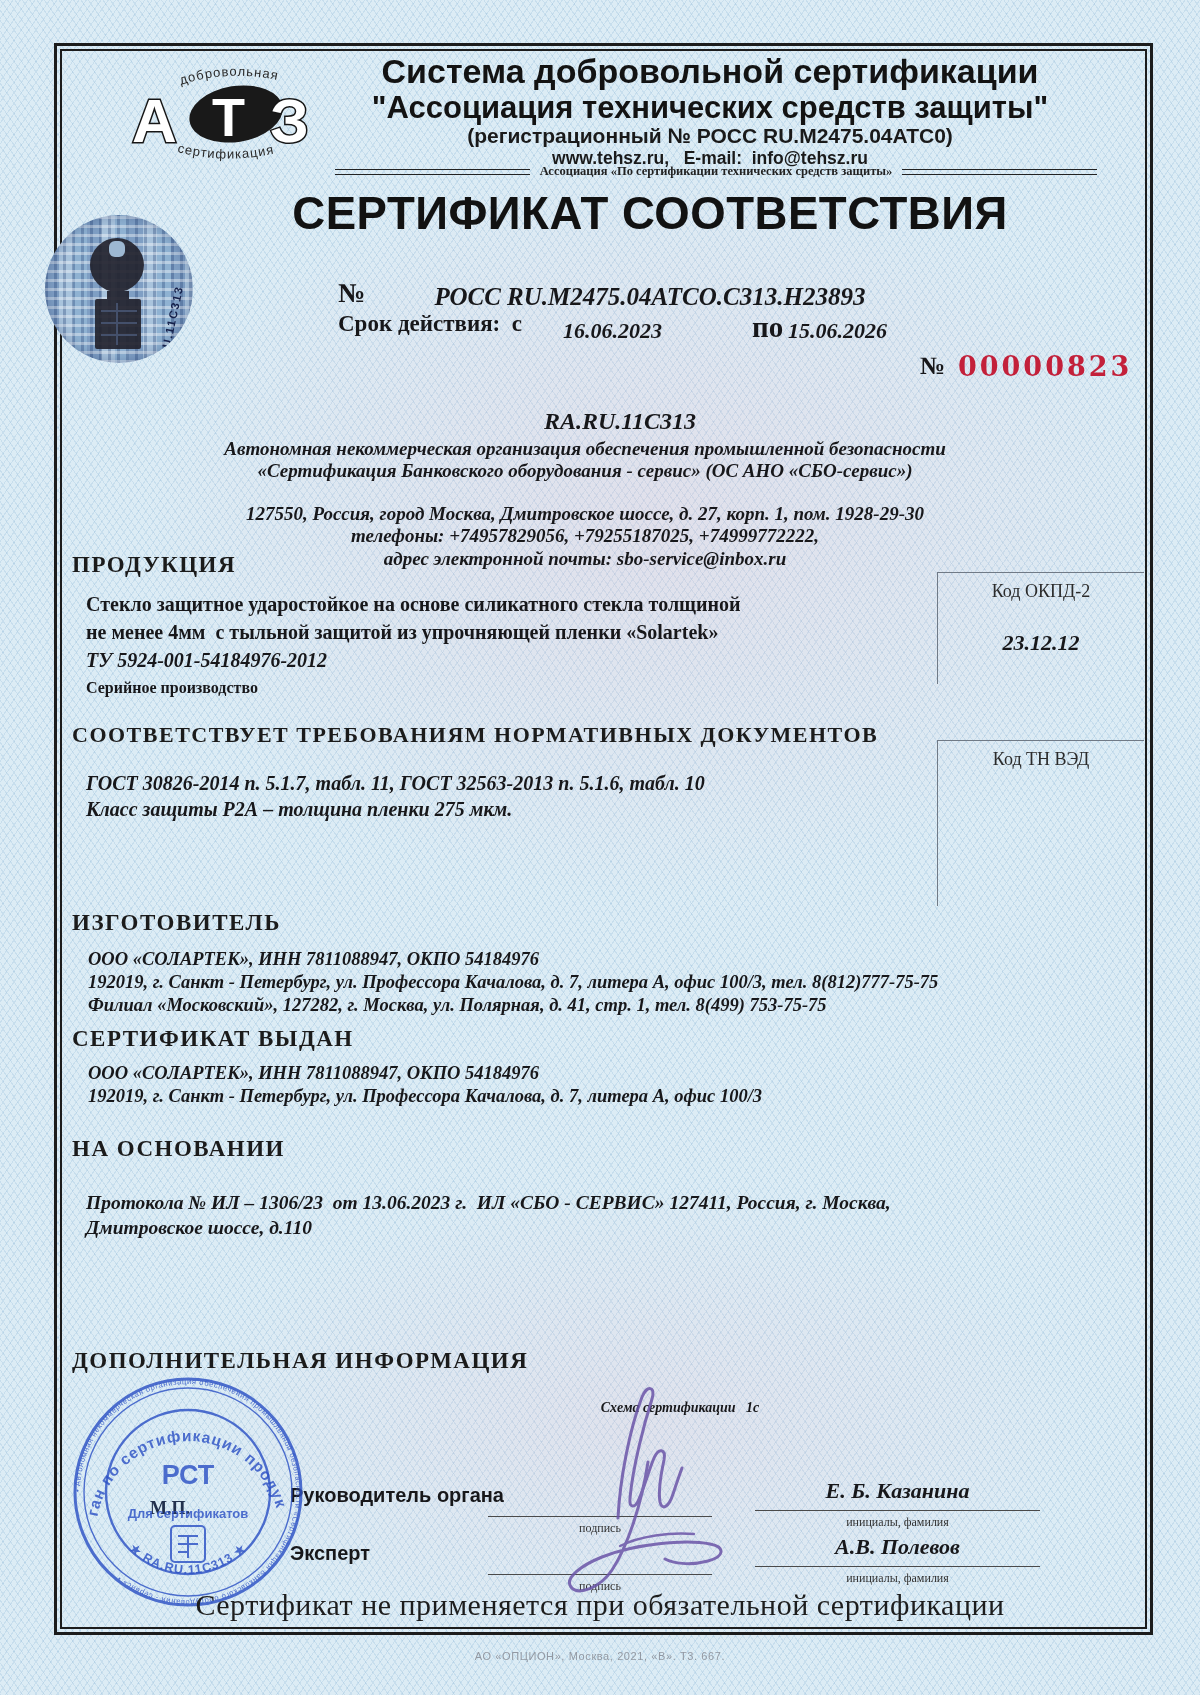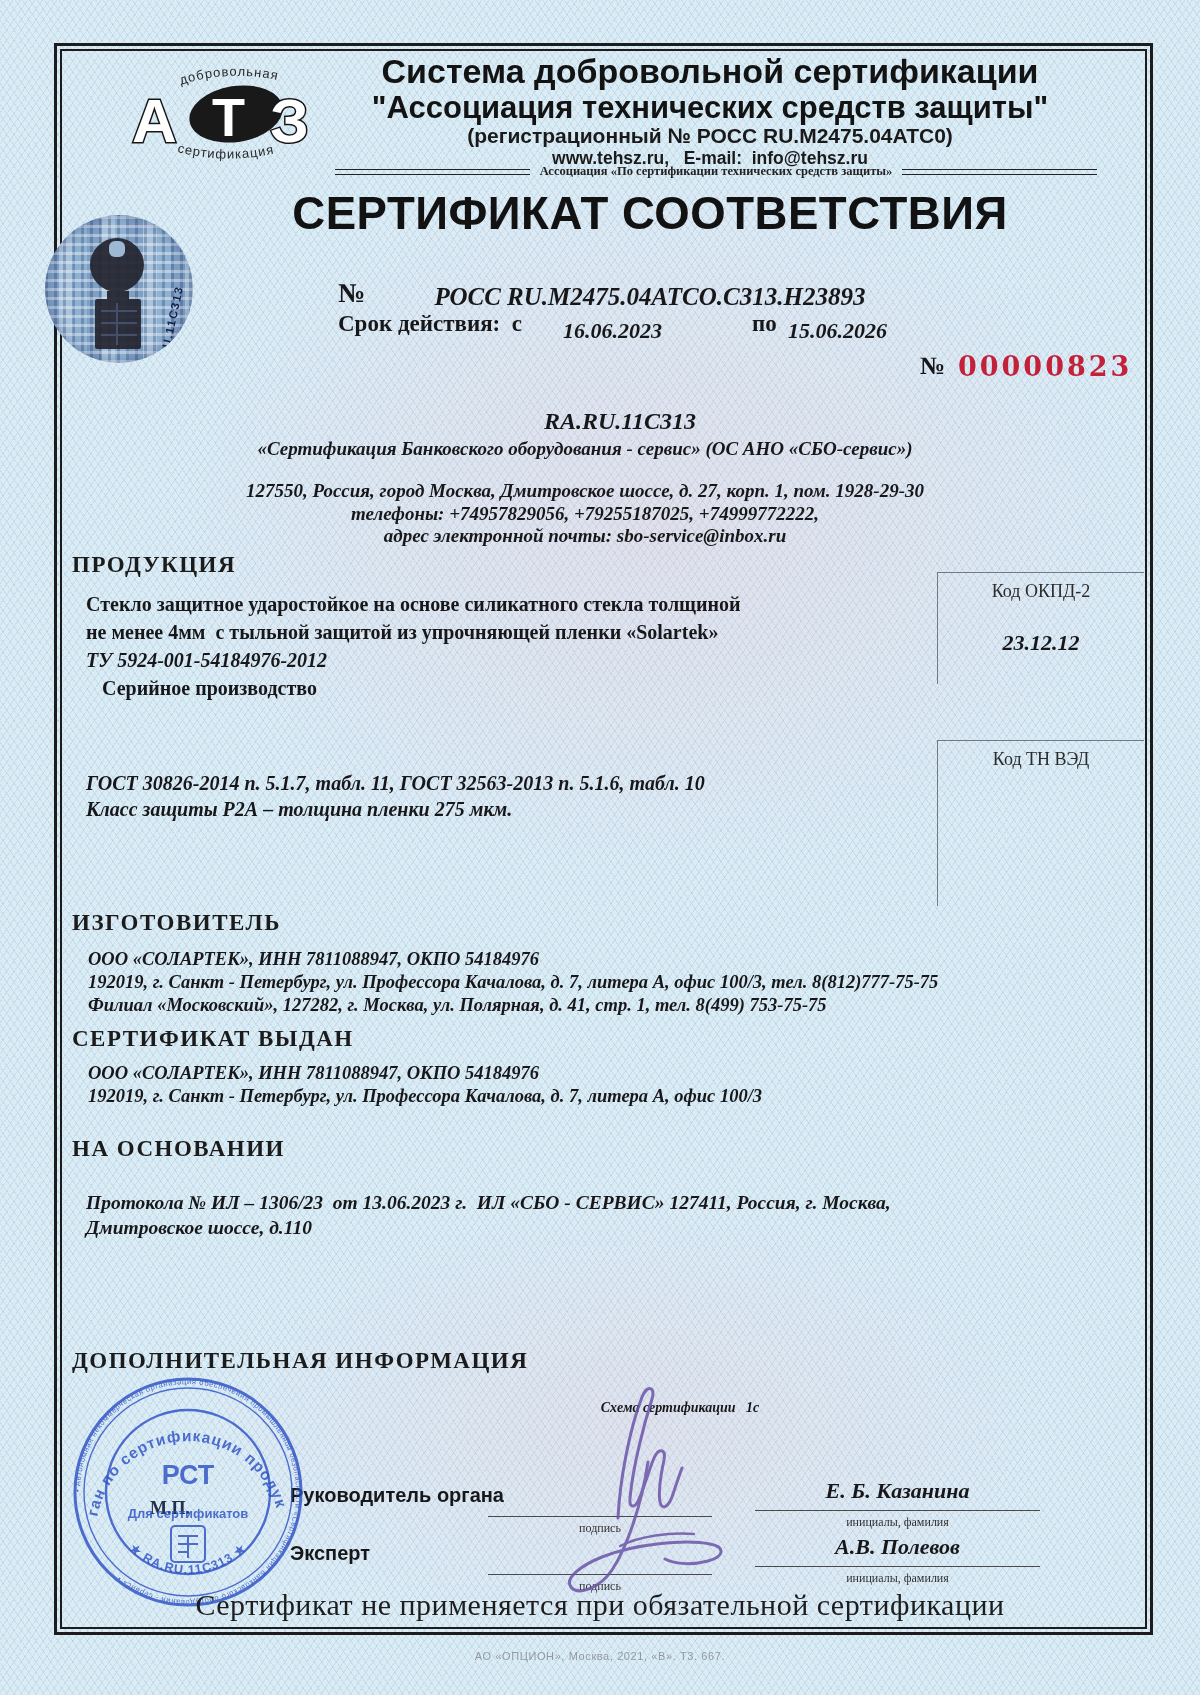--- a/index.html
+++ b/index.html
@@ -102,48 +102,50 @@
       </g>
     </svg>
     <span class="holo-code">RA.RU.11C313</span>
   </div>
 
   <div class="abs b" style="left:338px;top:278px;font-size:27px;">№</div>
   <div class="abs bi center" style="left:350px;top:283px;width:600px;font-size:25px;">РОСС RU.M2475.04ATCO.C313.H23893</div>
 
   <div class="abs b pre" style="left:338px;top:311px;font-size:23px;">Срок действия:  с</div>
   <div class="abs bi" style="left:563px;top:318px;font-size:22px;">16.06.2023</div>
-  <div class="abs b" style="left:752px;top:311px;font-size:23px;">по</div>
+  <div class="abs b" style="left:752px;top:311px;font-size:29px;">по</div>
   <div class="abs bi" style="left:788px;top:318px;font-size:22px;">15.06.2026</div>
 
   <div class="abs b" style="left:920px;top:352px;font-size:25px;">№</div>
   <div class="abs rednum" style="left:958px;top:351px;">00000823</div>
 
   <div class="abs bi center" style="left:420px;top:408px;width:400px;font-size:24px;">RA.RU.11C313</div>
 
   <div class="abs center" style="left:80px;top:438px;width:1010px;line-height:22.4px;">
+    <div class="bi pre" style="font-size:19px;">Автономная некоммерческая организация обеспечения промышленной безопасности</div>
     <div class="bi pre" style="font-size:19px;">«Сертификация Банковского оборудования - сервис» (ОС АНО «СБО-сервис»)</div>
     <div class="bi pre" style="font-size:19px;margin-top:20px;">127550, Россия, город Москва, Дмитровское шоссе, д. 27, корп. 1, пом. 1928-29-30</div>
     <div class="bi pre" style="font-size:19px;">телефоны: +74957829056, +79255187025, +74999772222,</div>
     <div class="bi pre" style="font-size:19px;">адрес электронной почты: sbo-service@inbox.ru</div>
   </div>
 
   <div class="abs h" style="left:72px;top:552px;">ПРОДУКЦИЯ</div>
   <div class="abs" style="left:86px;top:590px;line-height:28px;">
     <div class="b pre" style="font-size:20px;">Стекло защитное ударостойкое на основе силикатного стекла толщиной</div>
     <div class="b pre" style="font-size:20px;">не менее 4мм  с тыльной защитой из упрочняющей пленки «Solartek»</div>
     <div class="bi pre" style="font-size:20px;">ТУ 5924-001-54184976-2012</div>
-    <div class="b pre" style="font-size:20px;margin-left:16px;">Серийное производство</div>
+    <div class="b pre" style="font-size:16px;">Серийное производство</div>
   </div>
 
   <div class="abs codebox" style="left:937px;top:572px;width:206px;height:111px;">
     <div class="lab">Код ОКПД-2</div>
     <div class="val bi">23.12.12</div>
   </div>
 
+  <div class="abs h" style="left:72px;top:722px;font-size:22px;">СООТВЕТСТВУЕТ ТРЕБОВАНИЯМ НОРМАТИВНЫХ ДОКУМЕНТОВ</div>
 
   <div class="abs codebox" style="left:937px;top:740px;width:206px;height:165px;">
     <div class="lab">Код ТН ВЭД</div>
   </div>
 
   <div class="abs" style="left:86px;top:770px;line-height:26px;">
     <div class="bi pre" style="font-size:20px;">ГОСТ 30826-2014 п. 5.1.7, табл. 11, ГОСТ 32563-2013 п. 5.1.6, табл. 10</div>
     <div class="bi pre" style="font-size:20px;">Класс защиты Р2А – толщина пленки 275 мкм.</div>
   </div>
 

